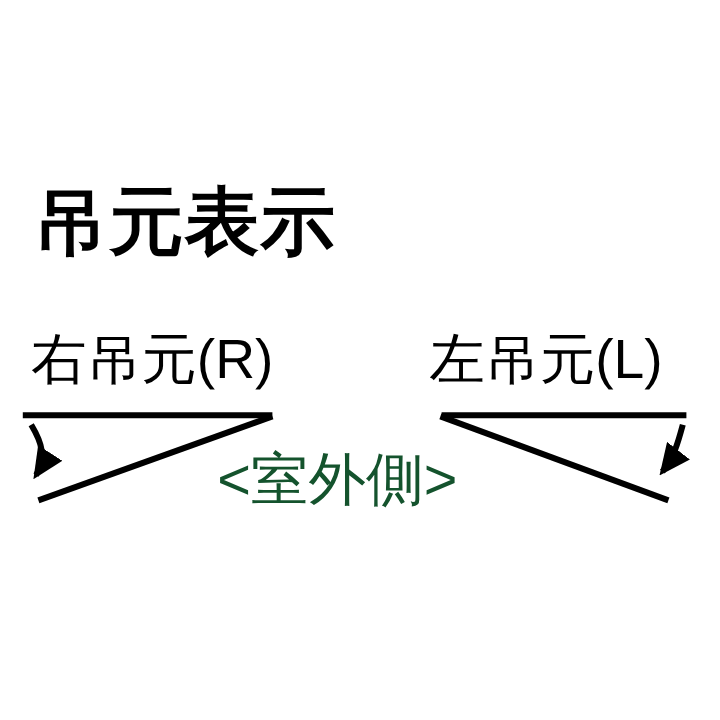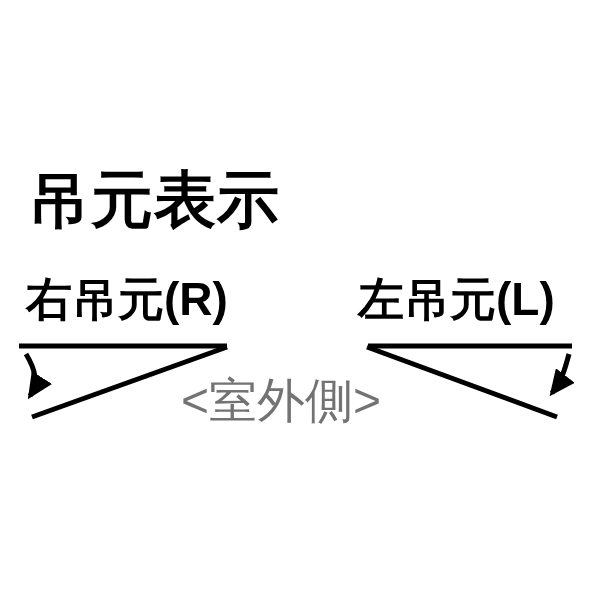--- a/index.html
+++ b/index.html
@@ -12,50 +12,50 @@
     width: 600px;
     height: 600px;
     background: #ffffff;
     overflow: hidden;
     font-family: "Liberation Sans", "DejaVu Sans", sans-serif;
     color: #000000;
   }
   .page-title {
     position: absolute;
     left: 28px;
-    top: 166px;
+    top: 152px;
     margin: 0;
     font-size: 62px;
     font-weight: 700;
     line-height: 1.1;
     letter-spacing: 1px;
     color: #000000;
     white-space: nowrap;
   }
   .hinge-label {
     position: absolute;
     top: 274px;
     margin: 0;
     font-size: 46px;
-    font-weight: 700;
+    font-weight: 400;
     line-height: 1.1;
     color: #000000;
     white-space: nowrap;
   }
   .hinge-label.left { left: 26px; }
   .hinge-label.right { left: 358px; text-align: center; }
   .outdoor-label {
     position: absolute;
     left: 181px;
     top: 375px;
     margin: 0;
     font-size: 48px;
     font-weight: 400;
     line-height: 1.1;
-    color: #737373;
+    color: #14532d;
     white-space: nowrap;
   }
   .diagram-svg {
     position: absolute;
     left: 0;
     top: 0;
     width: 600px;
     height: 600px;
   }
   .diagram-svg line, .diagram-svg path.swing {

